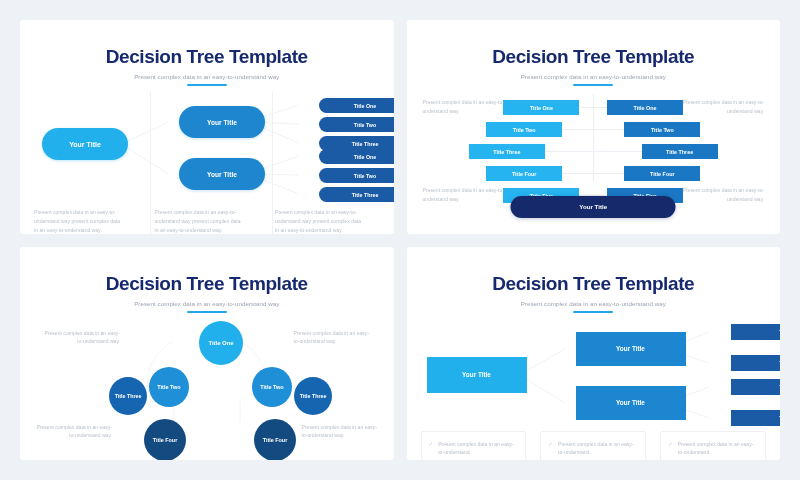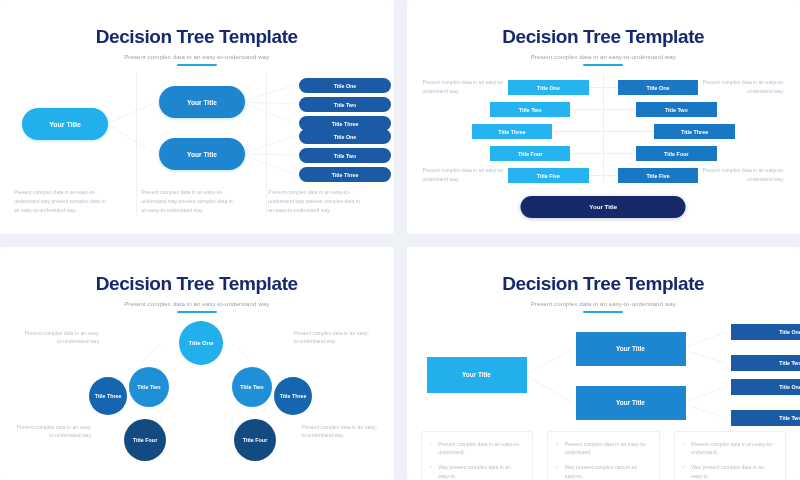--- a/index.html
+++ b/index.html
@@ -9,21 +9,21 @@
     background: #eef1f6;
     font-family: "Liberation Sans", sans-serif;
     overflow: hidden;
   }
   .grid {
     width: 800px; height: 480px;
     display: grid;
     grid-template-columns: 1fr 1fr;
     grid-template-rows: 1fr 1fr;
     gap: 13px;
-    padding: 0;
+    padding: 20px;
     background: #eef1f6;
   }
   .slide {
     position: relative;
     background: #ffffff;
     border-radius: 3px;
     overflow: hidden;
   }
   .slide-inner {
     position: absolute;

